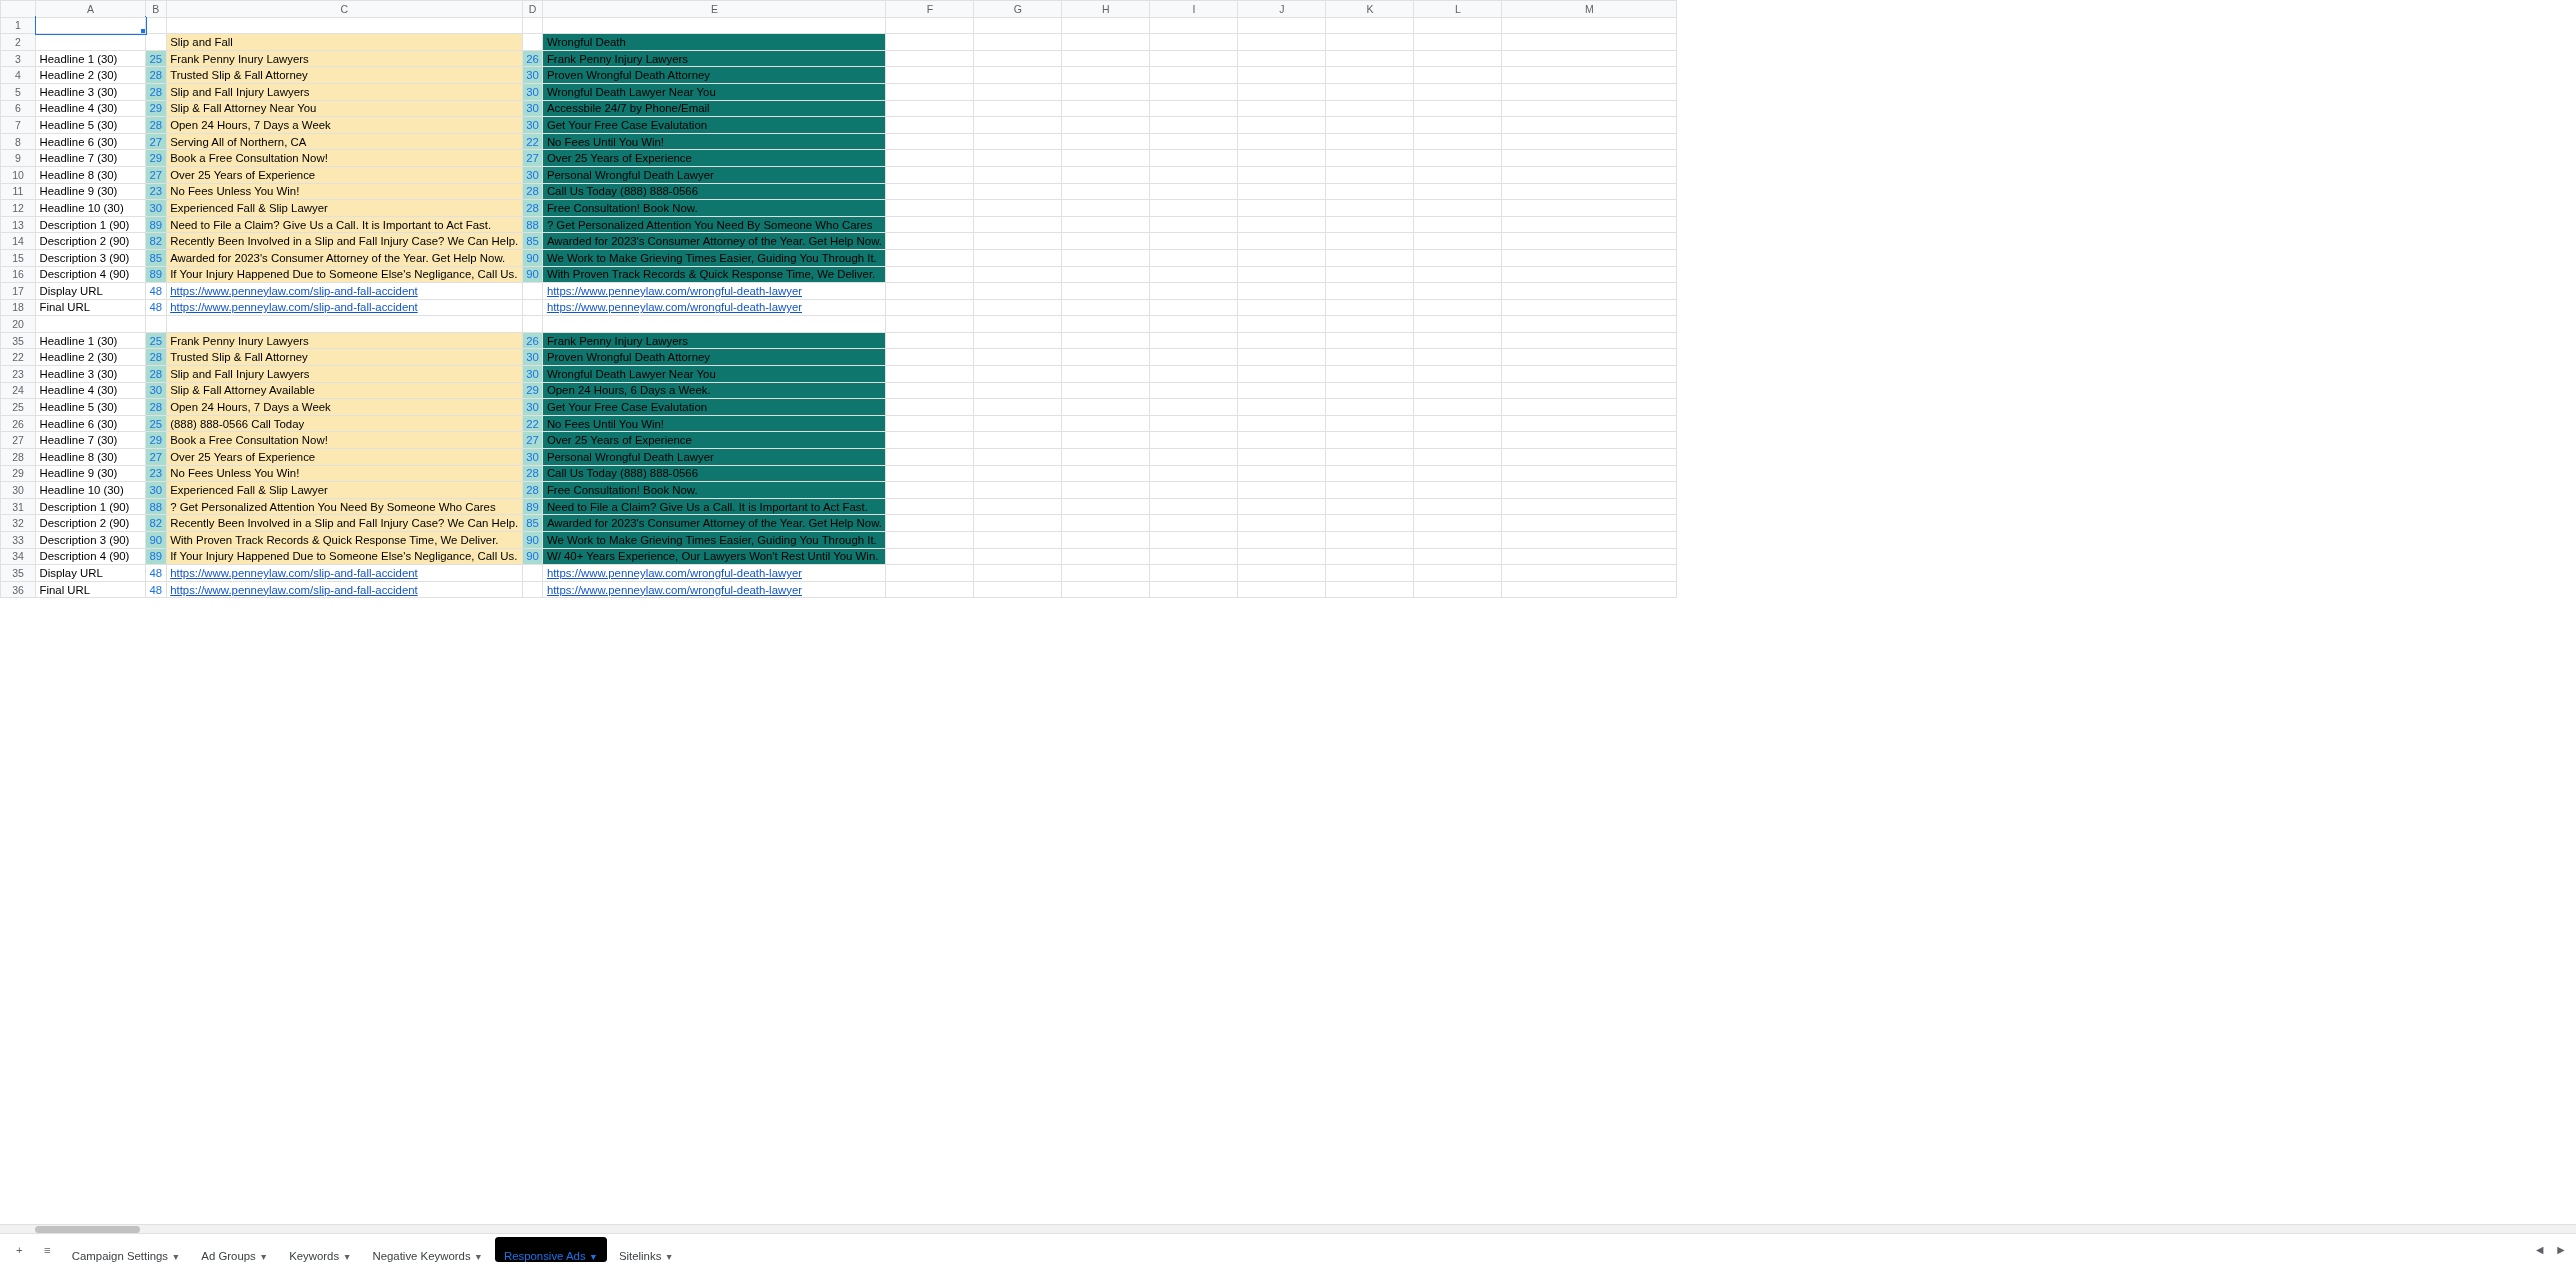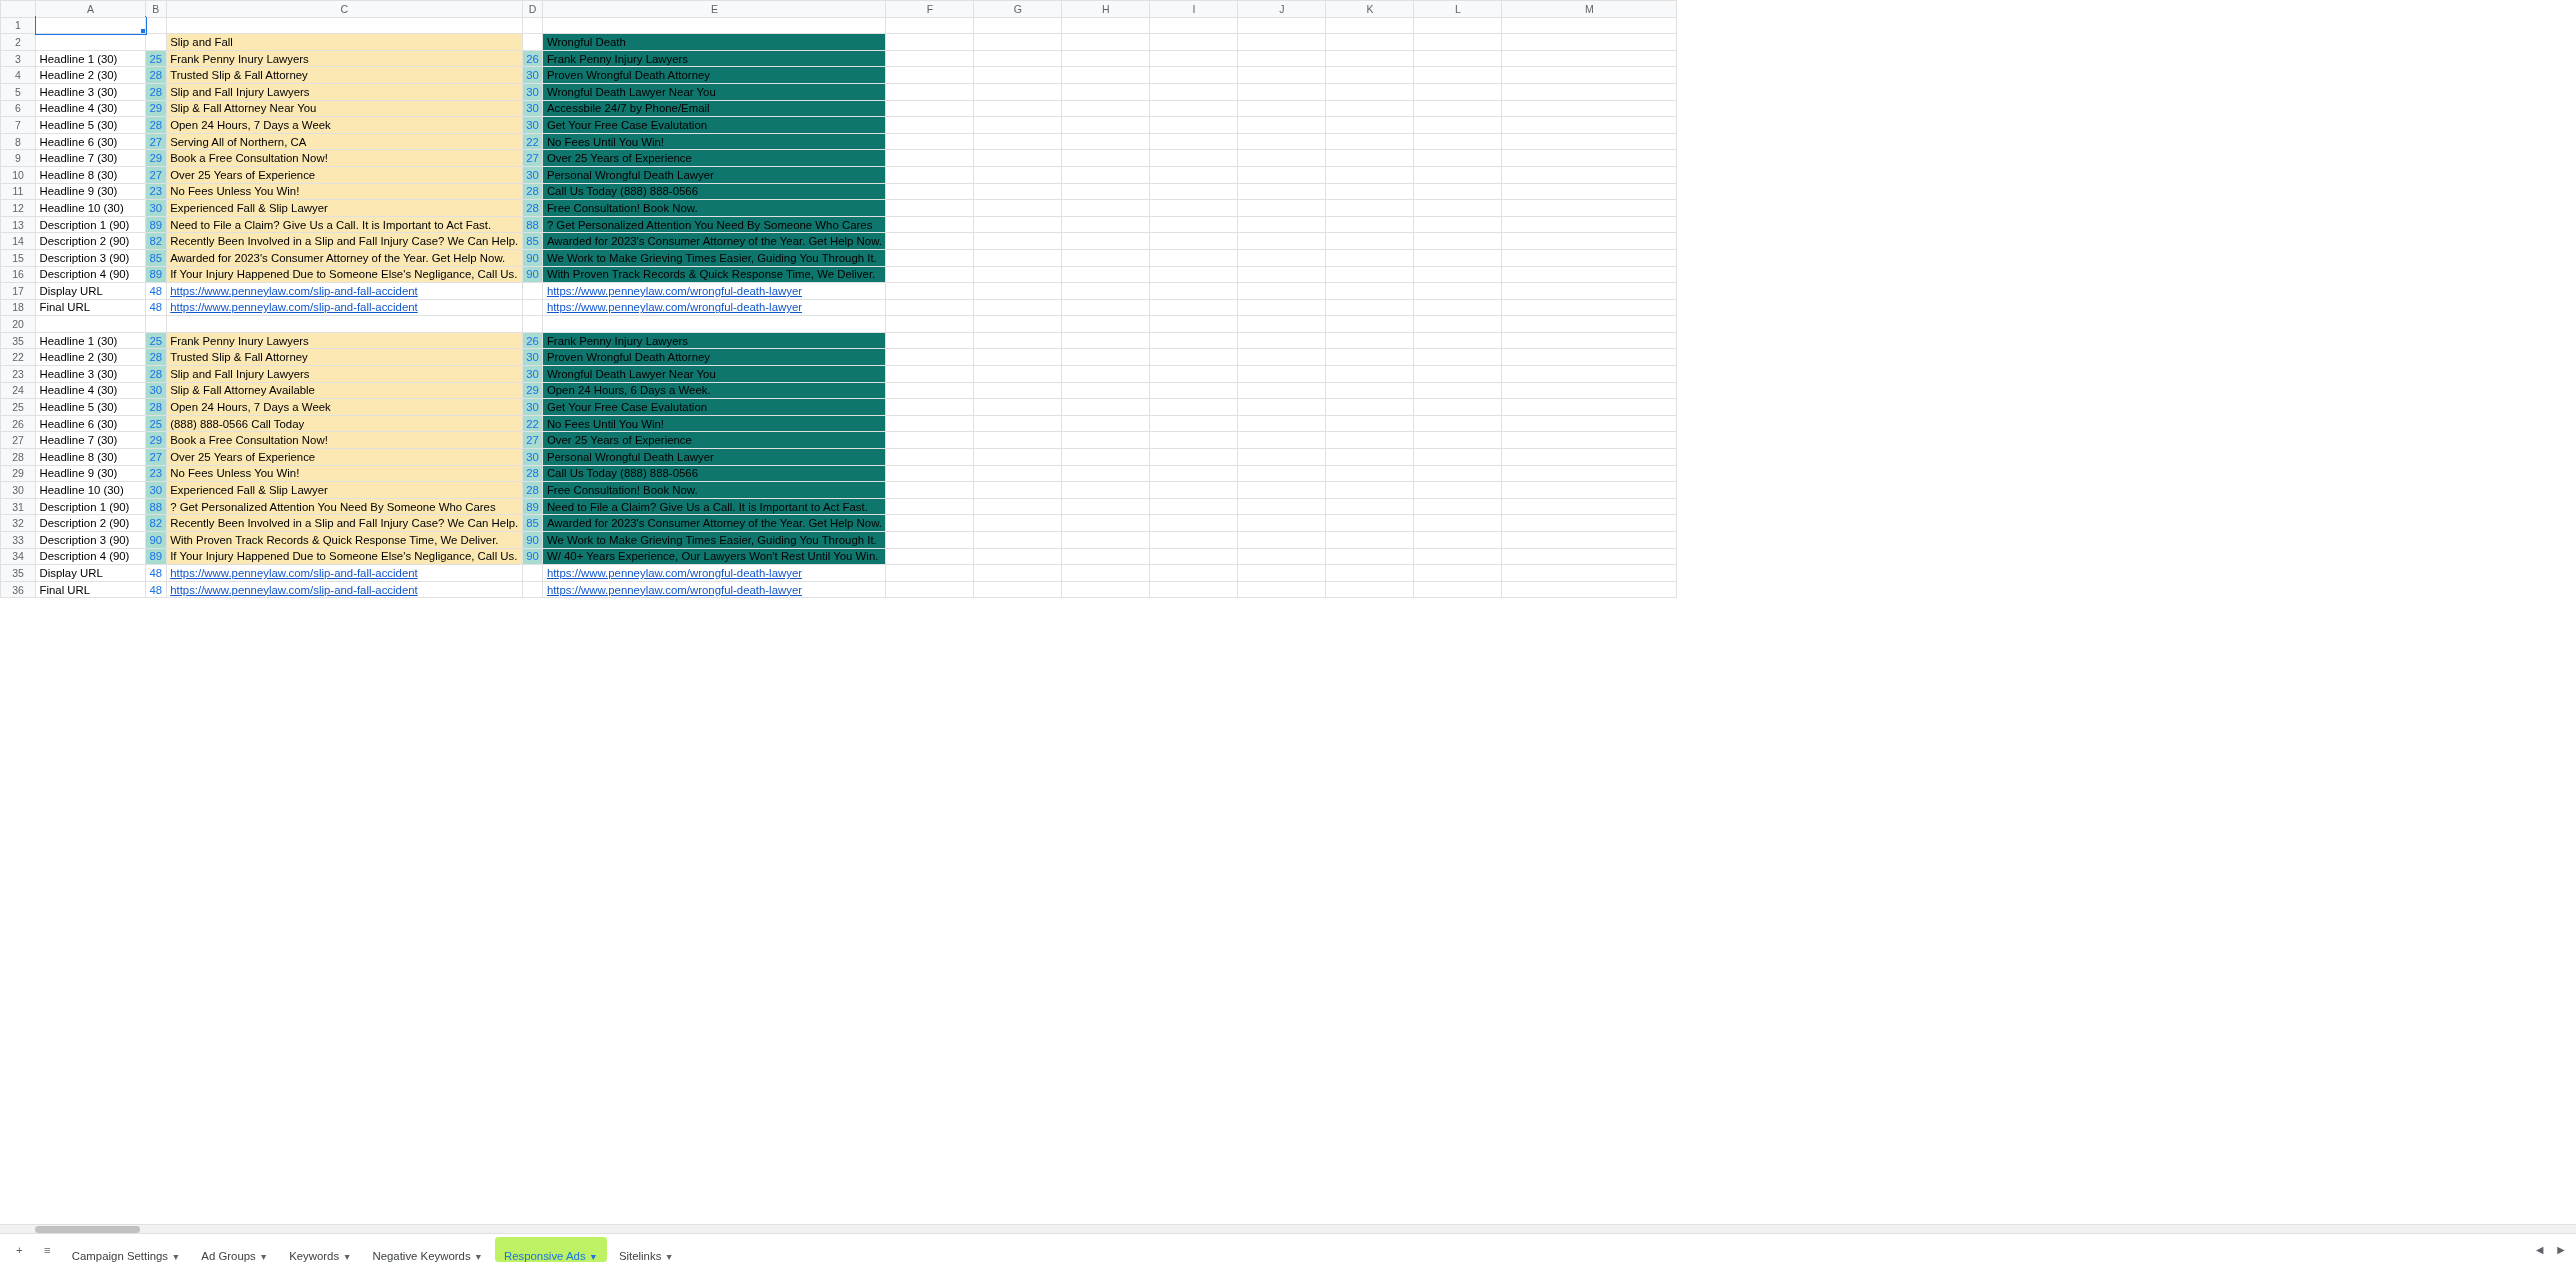--- a/index.html
+++ b/index.html
@@ -130,21 +130,21 @@
     align-items: flex-end;
     gap: 3.5px;
     padding: 0 8.8px;
     height: 24.5px;
     color: #3c4043;
     cursor: pointer;
     border-radius: 3.5px;
   }
   .tab.active {
     color: #1a73e8;
-    background: #bef264;
+    background: #000000;
     font-weight: 500;
   }
   .tab .caret {
     font-size: 8.8px;
     color: #5f6368;
   }
   .tab.active .caret { color: #1a73e8; }
   .spacer { flex: 1; }
   .nav-right {
     display: flex;

